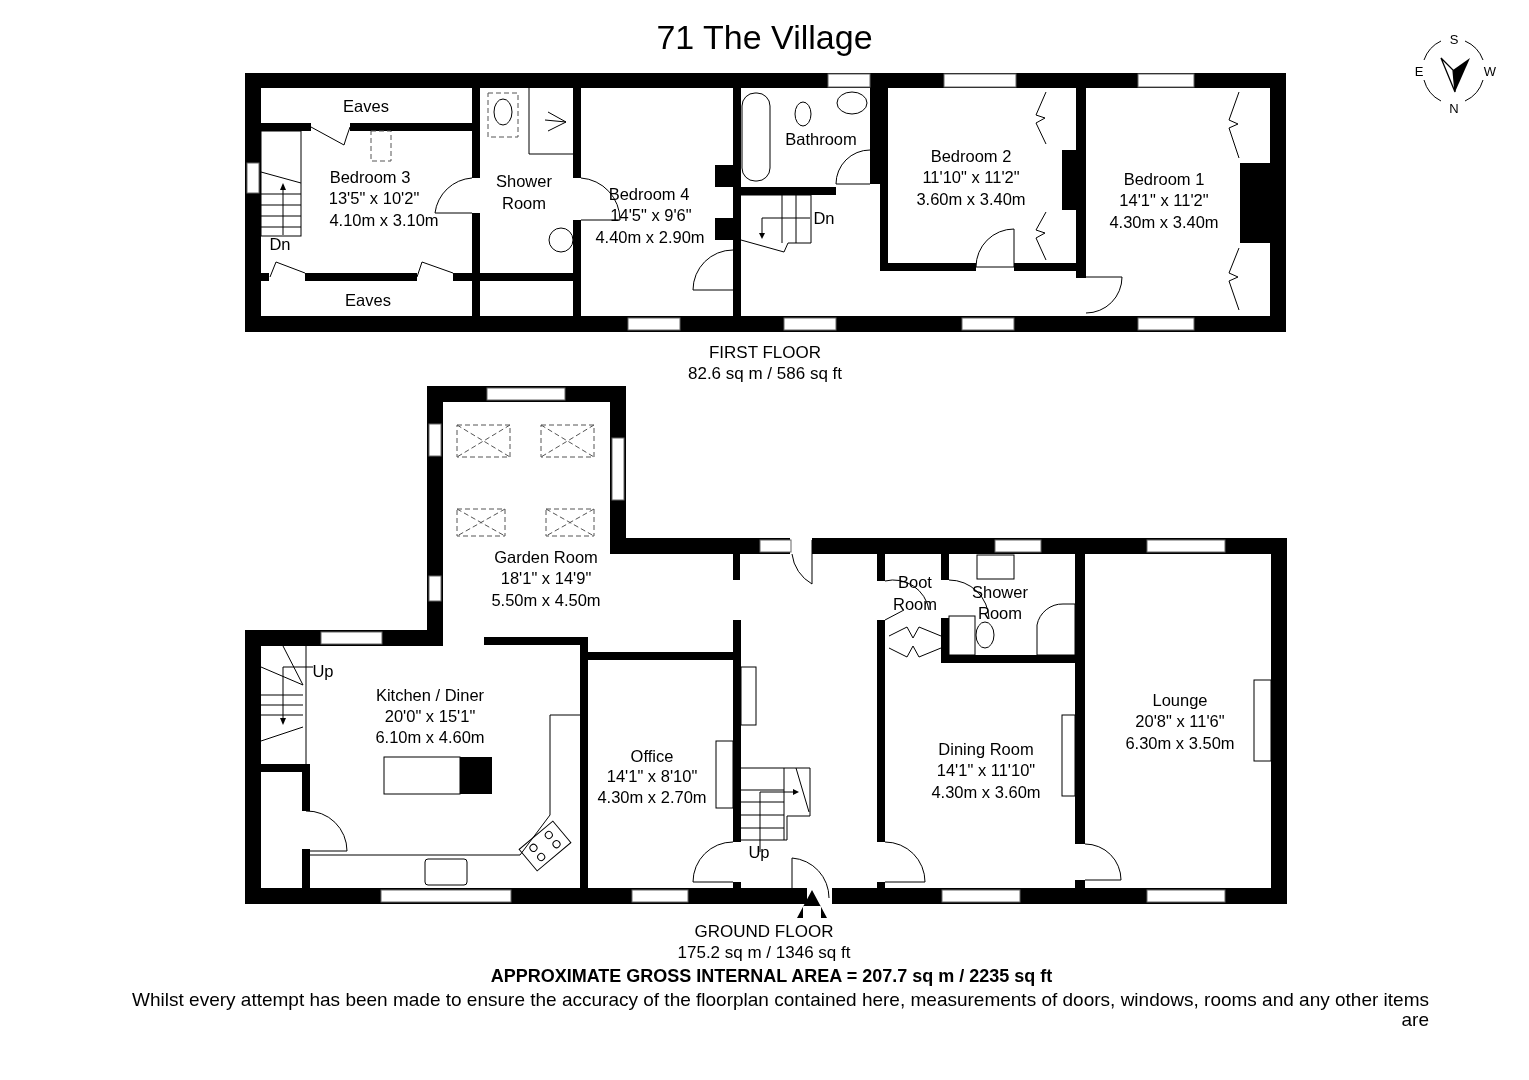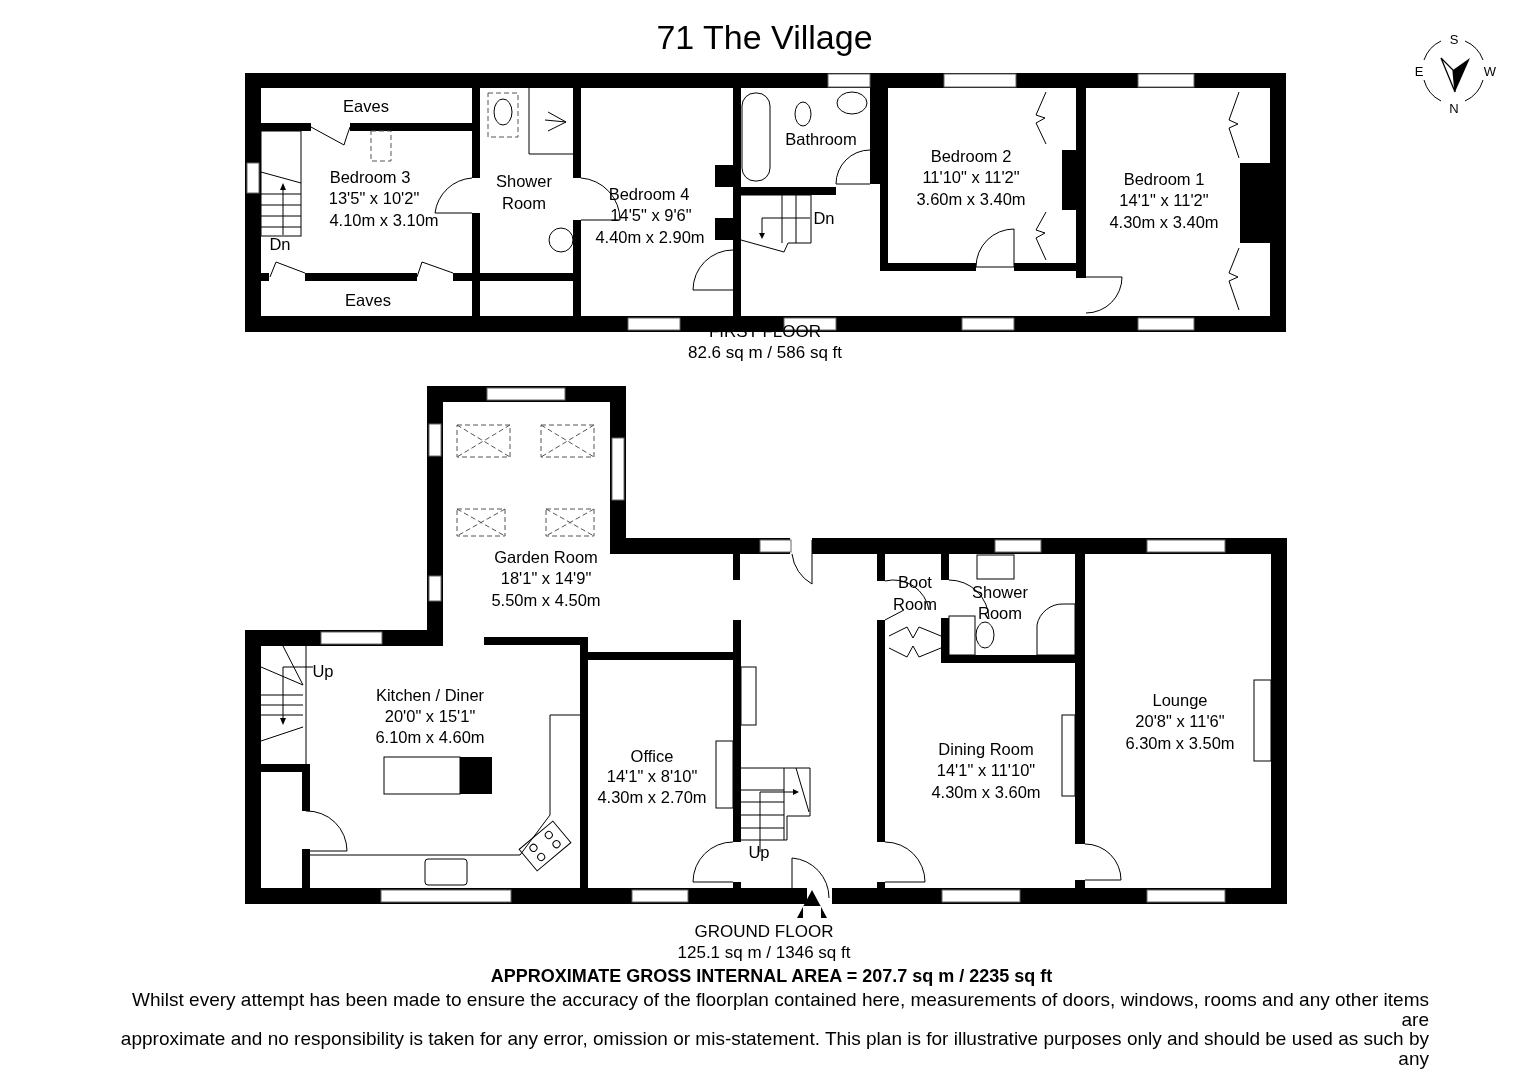--- a/index.html
+++ b/index.html
@@ -306,28 +306,27 @@
       <text x="1180" y="727">20'8" x 11'6"</text>
       <text x="1180" y="749">6.30m x 3.50m</text>
     </g>
     <g class="room-label">
       <text x="323" y="677">Up</text>
       <text x="759" y="858">Up</text>
     </g>
   </g>
 </svg>
 
-<div class="floor-label" style="left:665px; width:200px; top:321px;">
+<div class="floor-label" style="left:665px; width:200px; top:342px;">
   <div>FIRST FLOOR</div>
   <div>82.6 sq m / 586 sq ft</div>
 </div>
 
 <div class="floor-label" style="left:654px; width:220px; top:921px;">
   <div>GROUND FLOOR</div>
-  <div>125.1 sq m / 1346 sq ft</div>
+  <div>175.2 sq m / 1346 sq ft</div>
 </div>
 
 <div class="gia">APPROXIMATE GROSS INTERNAL AREA = 207.7 sq m / 2235 sq ft</div>
 
 <div class="disclaimer">
   <div>Whilst every attempt has been made to ensure the accuracy of the floorplan contained here, measurements of doors, windows, rooms and any other items are</div>
-  <div>approximate and no responsibility is taken for any error, omission or mis-statement. This plan is for illustrative purposes only and should be used as such by any</div>
 </div>
 
 </body></html>

